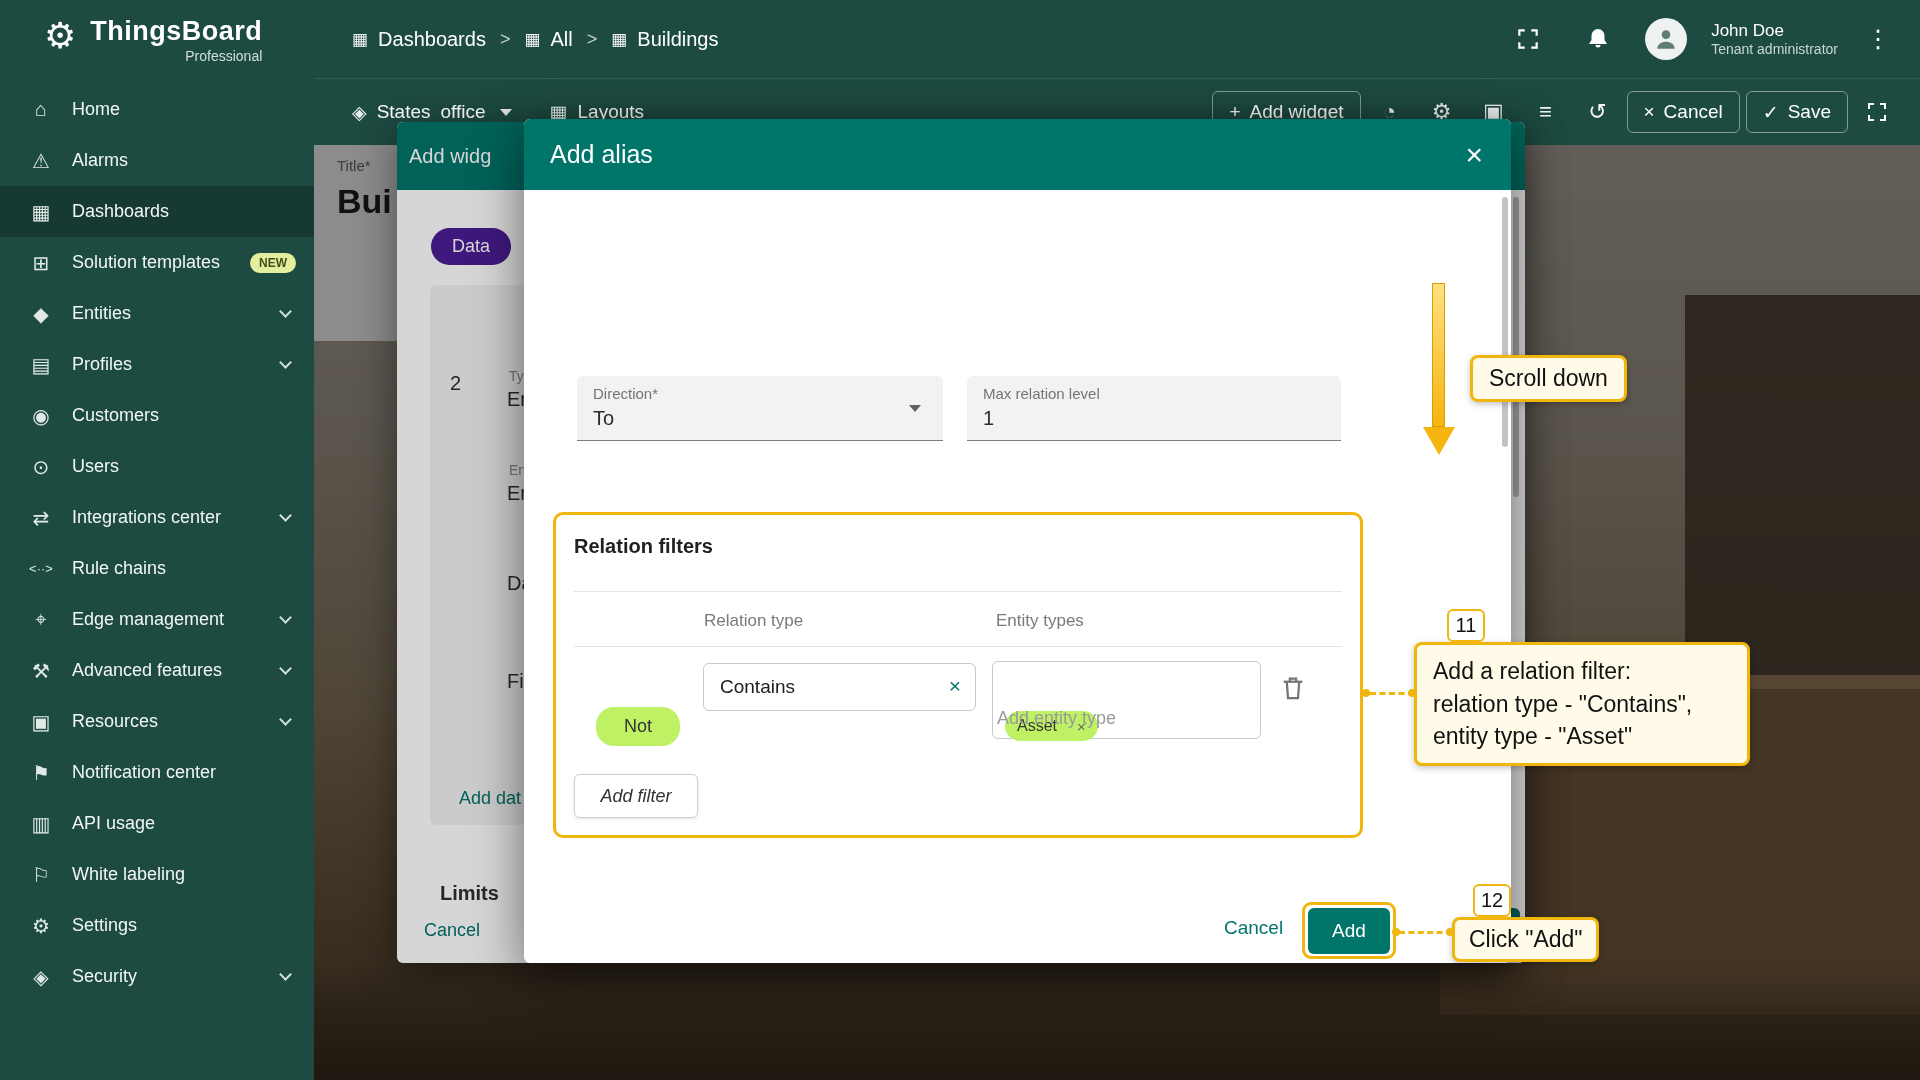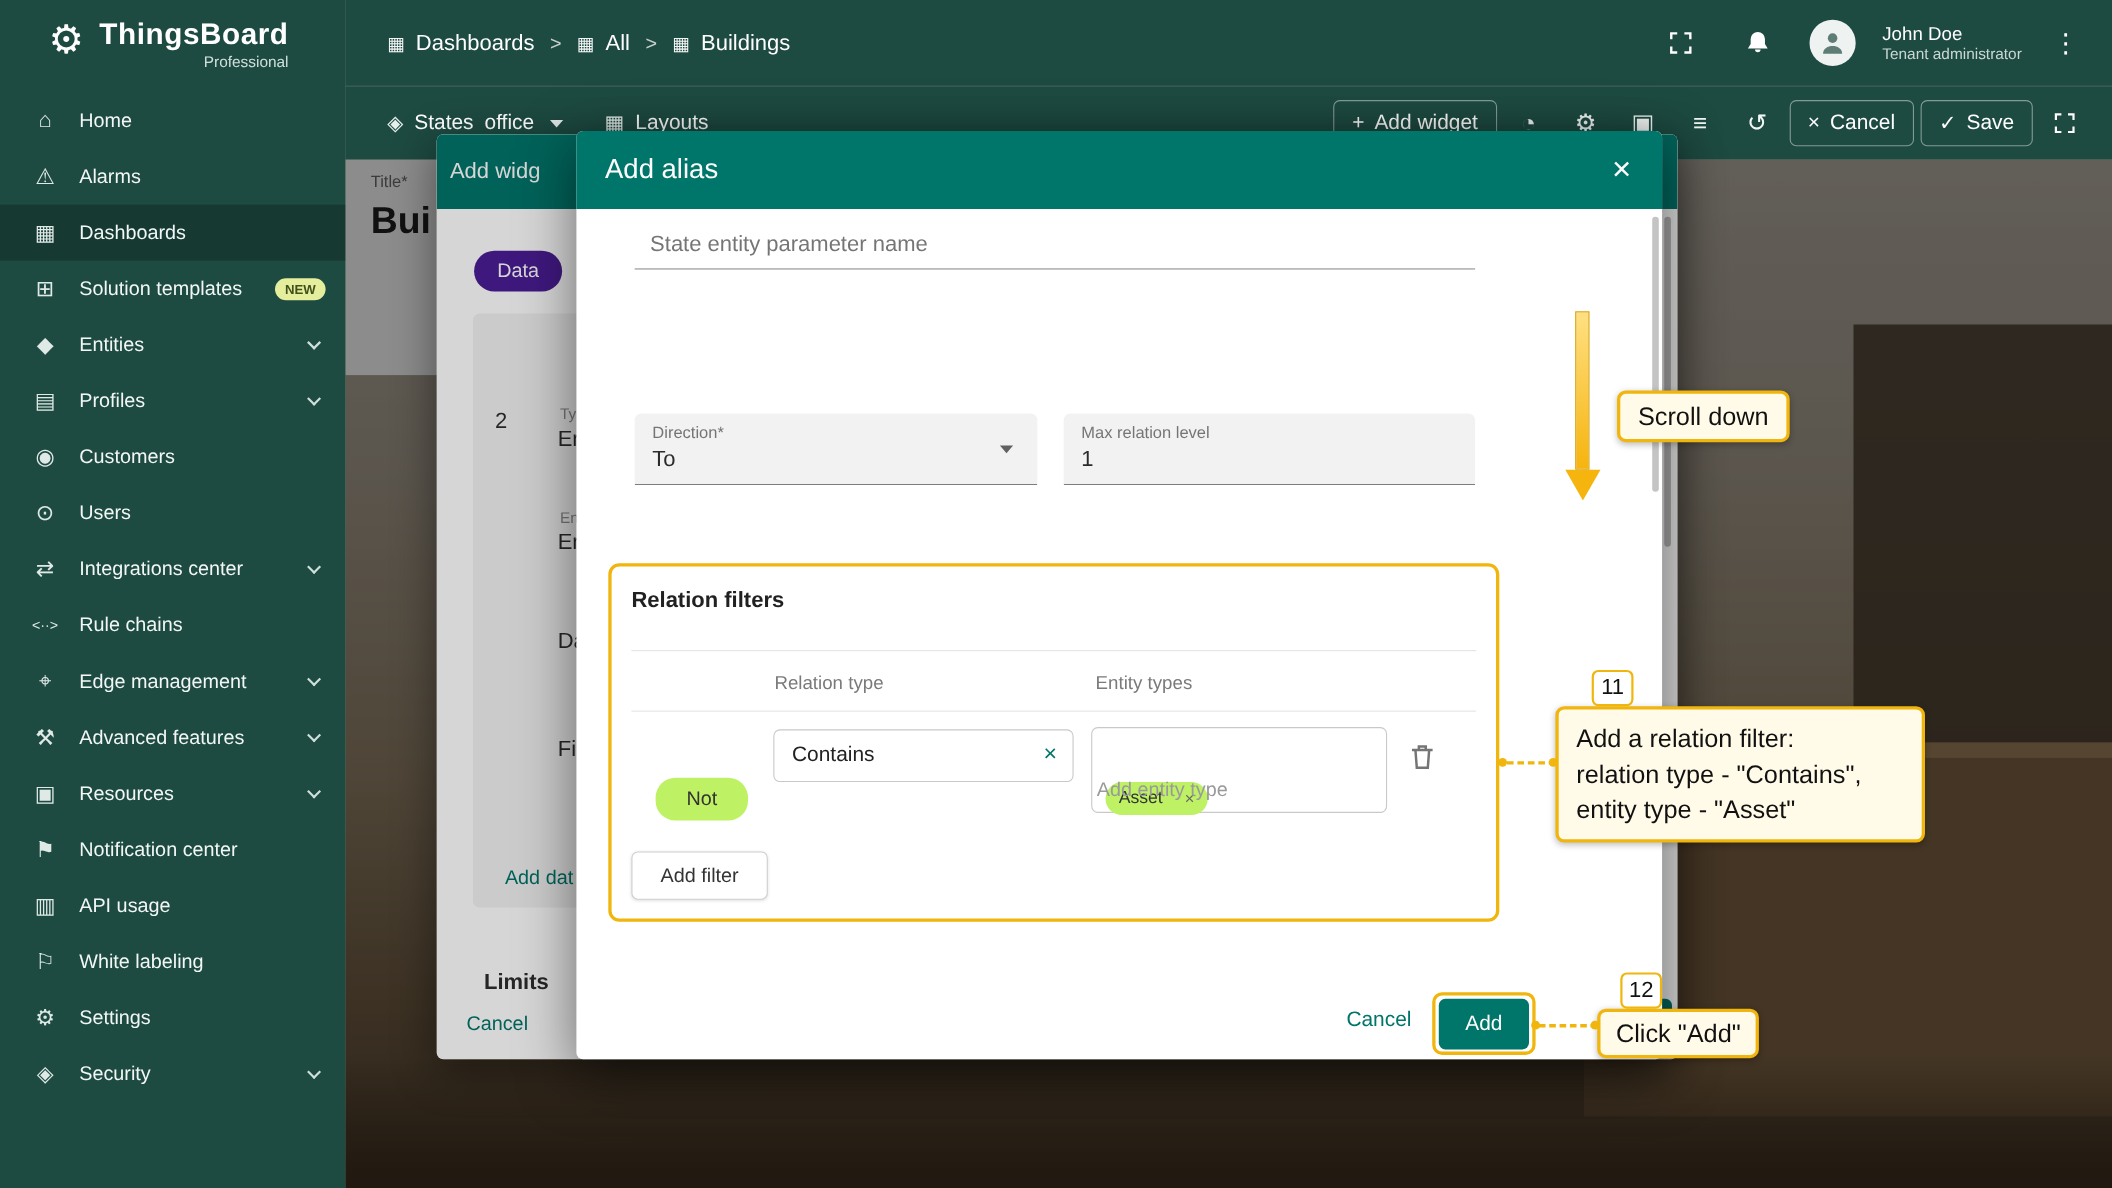--- a/index.html
+++ b/index.html
@@ -89,21 +89,21 @@
   .chip { background:#bef264; border-radius:18px; color:#333; display:flex; align-items:center; justify-content:center;margin-top:40px; }
   .not-chip { position:absolute; left:40px; top:152px; width:84px; height:39px; font-size:18px; }
   .rel-input { position:absolute; left:147px; top:148px; width:273px; height:48px; border:1px solid #c9c9c9; border-radius:6px; }
   .rel-input .rv { position:absolute; left:16px; top:12px; font-size:19px; color:#222; }
   .rel-input .clr { position:absolute; right:14px; top:10px; font-size:21px; color:#00756a; cursor:pointer; }
   .ent-box { position:absolute; left:436px; top:146px; width:269px; height:78px; border:1px solid #c9c9c9; border-radius:6px; }
   .ent-chip { position:absolute; left:12px; top:9px; height:30px; padding:0 12px; font-size:16px; gap:20px; }
   .ent-chip .cx { font-size:15px; color:#666; cursor:pointer; }
   .ent-ph { position:absolute; left:4px; bottom:9px; font-size:18px; color:#9a9a9a; }
   .rf-trash { position:absolute; left:722px; top:158px; cursor:pointer; }
-  .btn-addfilter { position:absolute; left:18px; top:259px; width:124px; height:44px; background:#fff; border:1px solid #cfcfcf; border-radius:6px; font-size:18px; color:#333; display:flex; align-items:center; justify-content:center; box-shadow:0 1px 3px rgba(0,0,0,.12); cursor:pointer; }
+  .btn-addfilter { position:absolute; left:18px; top:259px; width:124px; height:44px; background:#fff; border:1px solid #cfcfcf; border-radius:6px; font-size:18px; color:#333; display:flex; align-items:center; justify-content:center; box-shadow:0 1px 3px rgba(0,0,0,.12); cursor:pointer;font-style:italic; }
   .m-cancel { position:absolute; left:700px; top:798px; font-size:19px; color:#00756a; cursor:pointer; }
   .m-add { position:absolute; left:784px; top:789px; width:82px; height:46px; background:#00756a; border-radius:6px; color:#fff; font-size:19px; display:flex; align-items:center; justify-content:center; cursor:pointer; }
   .m-scroll { position:absolute; right:3px; top:78px; width:6px; height:250px; background:#c4c4c4; border-radius:3px; }
   .arrow-shaft { position:absolute; left:1432px; top:283px; width:13px; height:144px; background:linear-gradient(180deg,#ffe082,#f6b40e); border:1px solid #d99e00; z-index:10; }
   .arrow-head { position:absolute; left:1423px; top:427px; width:0; height:0; border-left:16px solid transparent; border-right:16px solid transparent; border-top:28px solid #f6b40e; z-index:10; }
   .ann-box { position:absolute; background:#fffbe8; border:3px solid #f0b60d; border-radius:8px; color:#111; font-size:23px; z-index:11; box-shadow:0 2px 6px rgba(0,0,0,.25); }
   .ann-badge { position:absolute; width:38px; height:33px; background:#fff; border:2px solid #f0b60d; border-radius:6px; color:#111; font-size:20px; display:flex; align-items:center; justify-content:center; z-index:12; }
   .dash { position:absolute; border-top:3px dashed #f0b60d; z-index:11; }
   .dot { position:absolute; width:8px; height:8px; border-radius:50%; background:#f0b60d; z-index:11; }
   .ring { position:absolute; left:778px; top:783px; width:94px; height:57px; border:3px solid #f0b60d; border-radius:9px; z-index:9; }
@@ -335,23 +335,20 @@
     <div class="dw-scroll"></div>
     <div class="dw-dim"></div>
   </div>
 
   <div class="modal">
     <div class="m-head">
       <span class="m-title">Add alias</span>
       <span class="m-x">×</span>
     </div>
 
-    <div class="fld-underline">
-      <span class="ph-txt">State entity parameter name</span>
-    </div>
 
 
     <div class="fld-filled" style="left:53px;top:257px;width:366px;height:65px;">
       <span class="flabel">Direction*</span>
       <span class="fvalue">To</span>
       <span class="fcaret"></span>
     </div>
 
     <div class="fld-filled" style="left:443px;top:257px;width:374px;height:65px;">
       <span class="flabel">Max relation level</span>

